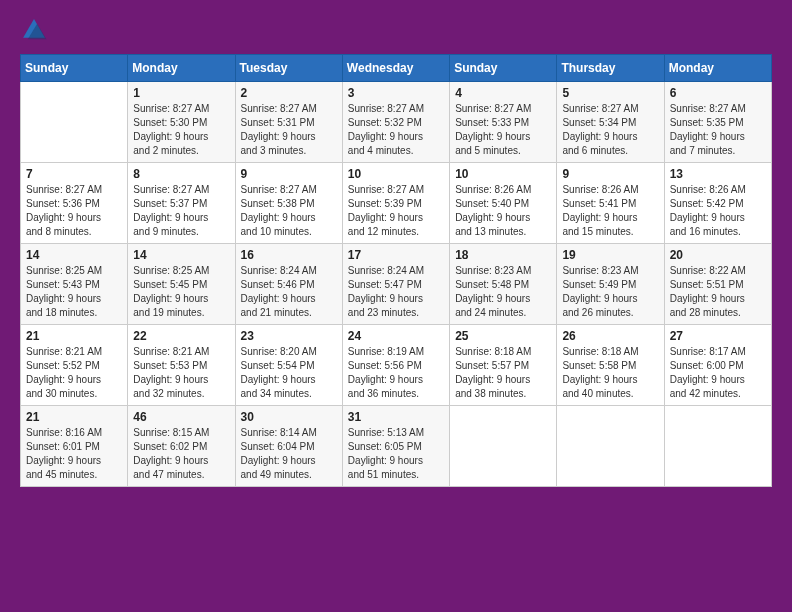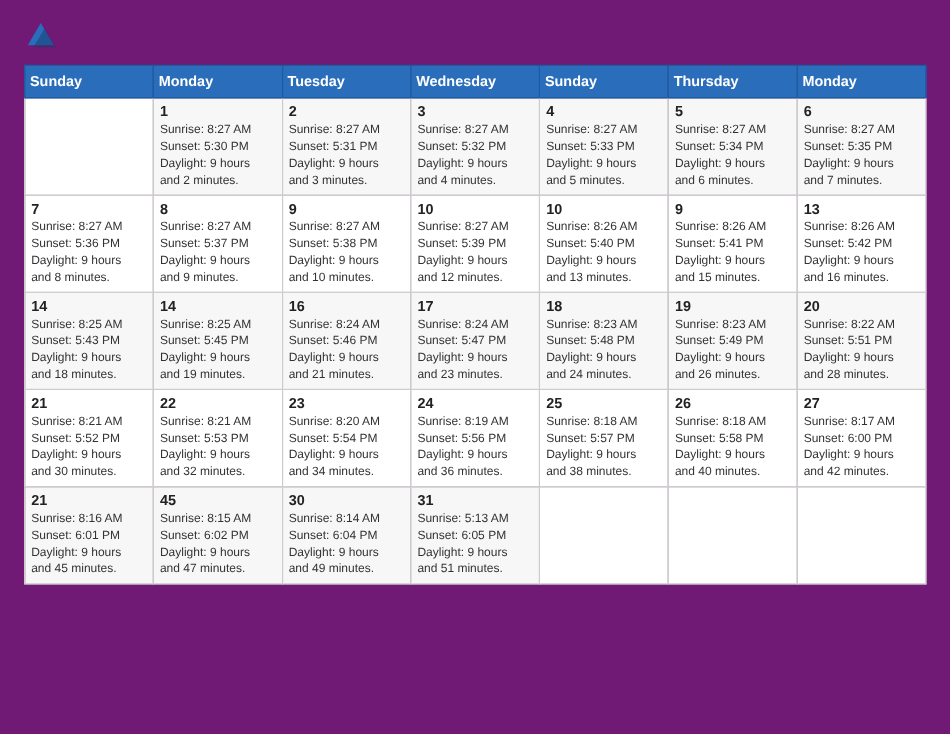--- a/index.html
+++ b/index.html
@@ -332,21 +332,21 @@
         </tr>
         <tr>
           <td>
             <span class="day-number">21</span>
             <div class="day-info" style="white-space: pre-line;">Sunrise: 8:16 AM
 Sunset: 6:01 PM
 Daylight: 9 hours
 and 45 minutes.</div>
           </td>
           <td>
-            <span class="day-number">45</span>
+            <span class="day-number">46</span>
             <div class="day-info" style="white-space: pre-line;">Sunrise: 8:15 AM
 Sunset: 6:02 PM
 Daylight: 9 hours
 and 47 minutes.</div>
           </td>
           <td>
             <span class="day-number">30</span>
             <div class="day-info" style="white-space: pre-line;">Sunrise: 8:14 AM
 Sunset: 6:04 PM
 Daylight: 9 hours

